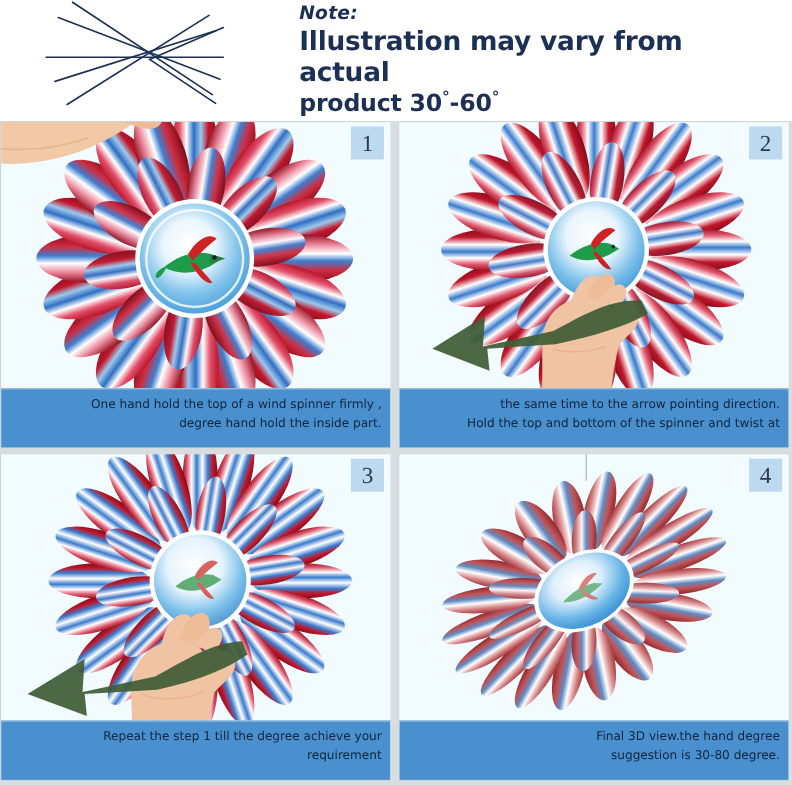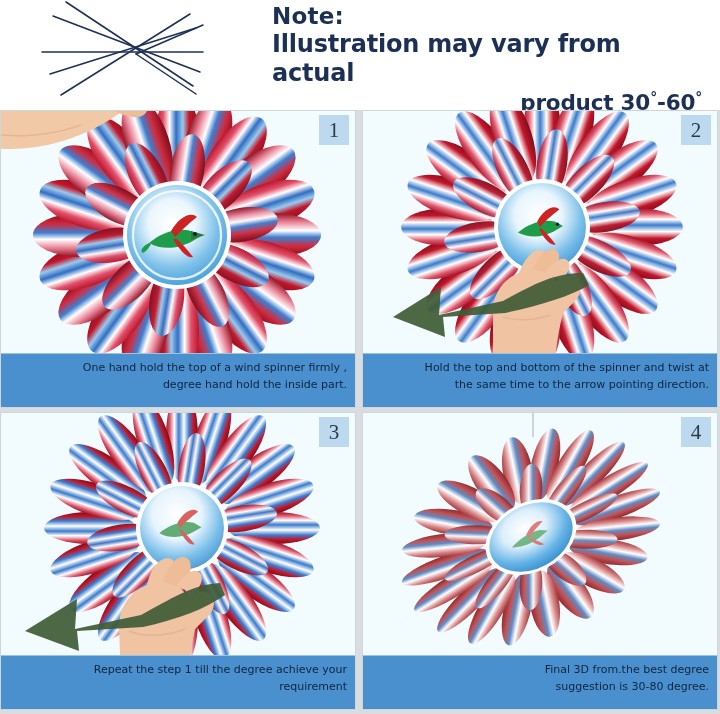--- a/index.html
+++ b/index.html
@@ -13,23 +13,23 @@
   #note-header{
     position:absolute;left:0;top:0;width:720px;height:110px;
     background:#ffffff;
   }
   #fan-graphic{position:absolute;left:28px;top:0px;width:230px;height:108px;}
   #note-text{
     position:absolute;left:272px;top:2px;width:430px;
     color:#1c3055;font-weight:bold;line-height:1.22;
     font-family:"DejaVu Sans",sans-serif;
   }
-  #note-text .note-title{font-size:23px;letter-spacing:.2px;}
+  #note-text .note-title{font-size:17px;letter-spacing:.2px;font-style:italic;}
   #note-text .note-line{font-size:24px;letter-spacing:-.2px;}
-  #note-text .note-line2{font-size:21.5px;letter-spacing:-.2px;text-align:right;}
+  #note-text .note-line2{font-size:21.5px;letter-spacing:-.2px;}
   .deg{font-size:14px;vertical-align:super;}
 
   
   #panel-grid{
     position:absolute;left:0;top:110px;width:720px;height:604px;
     background:#d9dde0;
   }
   .panel{
     position:absolute;width:356px;height:298px;
     background:#f2fbfd;overflow:hidden;
@@ -396,22 +396,22 @@
       </svg>
 
       <svg class="arrow-svg" style="left:20px;top:160px;" width="210" height="70" viewBox="0 0 210 70">
         <path d="M200,2 C170,2 150,14 120,30 L56,44 L58,16 L10,46 L62,66 L60,46
                  L122,42 C158,34 186,26 206,14 Z" fill="#3f5b35" opacity=".92"></path>
       </svg>
 
     </div>
     <div class="step-badge">2</div>
     <div class="caption">
+      <span>the same time to the arrow pointing direction.</span>
       <span>Hold the top and bottom of the spinner and twist at</span>
-      <span>the same time to the arrow pointing direction.</span>
     </div>
   </div>
 
   <div class="panel" id="panel-3">
     <div class="panel-stage">
 
       <svg class="spinner-svg spinner-wrap" style="left:36px;top:-10px;" width="290" height="260" viewBox="0 0 290 260">
         <defs>
           <linearGradient id="pet3" x1="0" y1="0" x2="1" y2="0">
             <stop offset="0%" stop-color="#9c101f"></stop>
@@ -685,18 +685,18 @@
               <path d="M-3,-6 C4,-19 15,-25 21,-19 C13,-13 5,-6 0,0 Z" fill="#d9615c"></path>
               <path d="M-1,2 C4,12 11,21 17,19 C11,11 5,5 2,2 Z" fill="#d9615c"></path>
             </g>
           </g>
         </g>
       </svg>
 
     </div>
     <div class="step-badge">4</div>
     <div class="caption">
-      <span>Final 3D from.the best degree</span>
+      <span>Final 3D view.the hand degree</span>
       <span>suggestion is 30-80 degree.</span>
     </div>
   </div>
 
 </div>
 
 </body></html>

